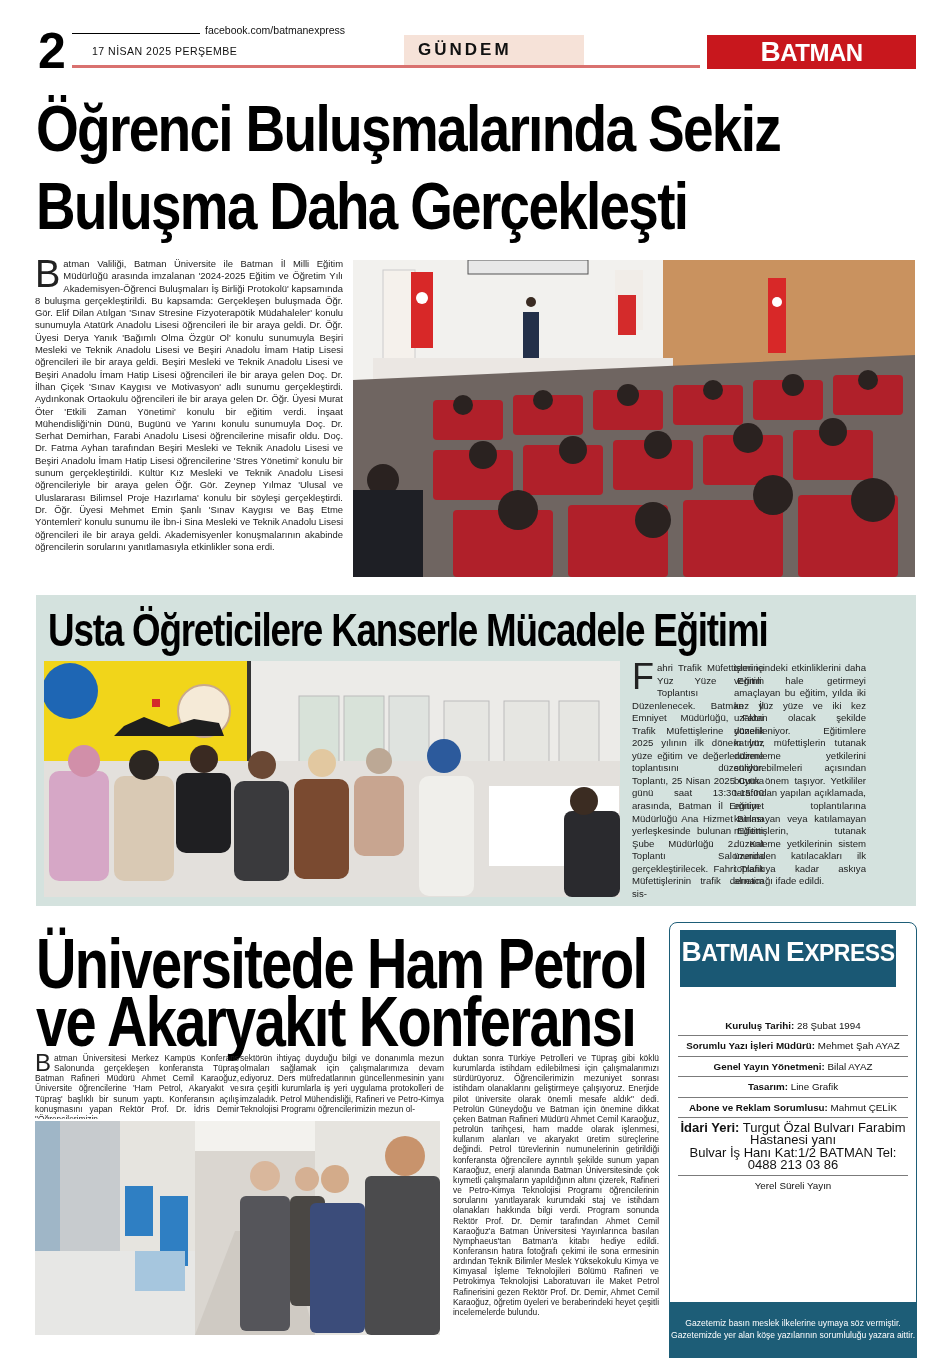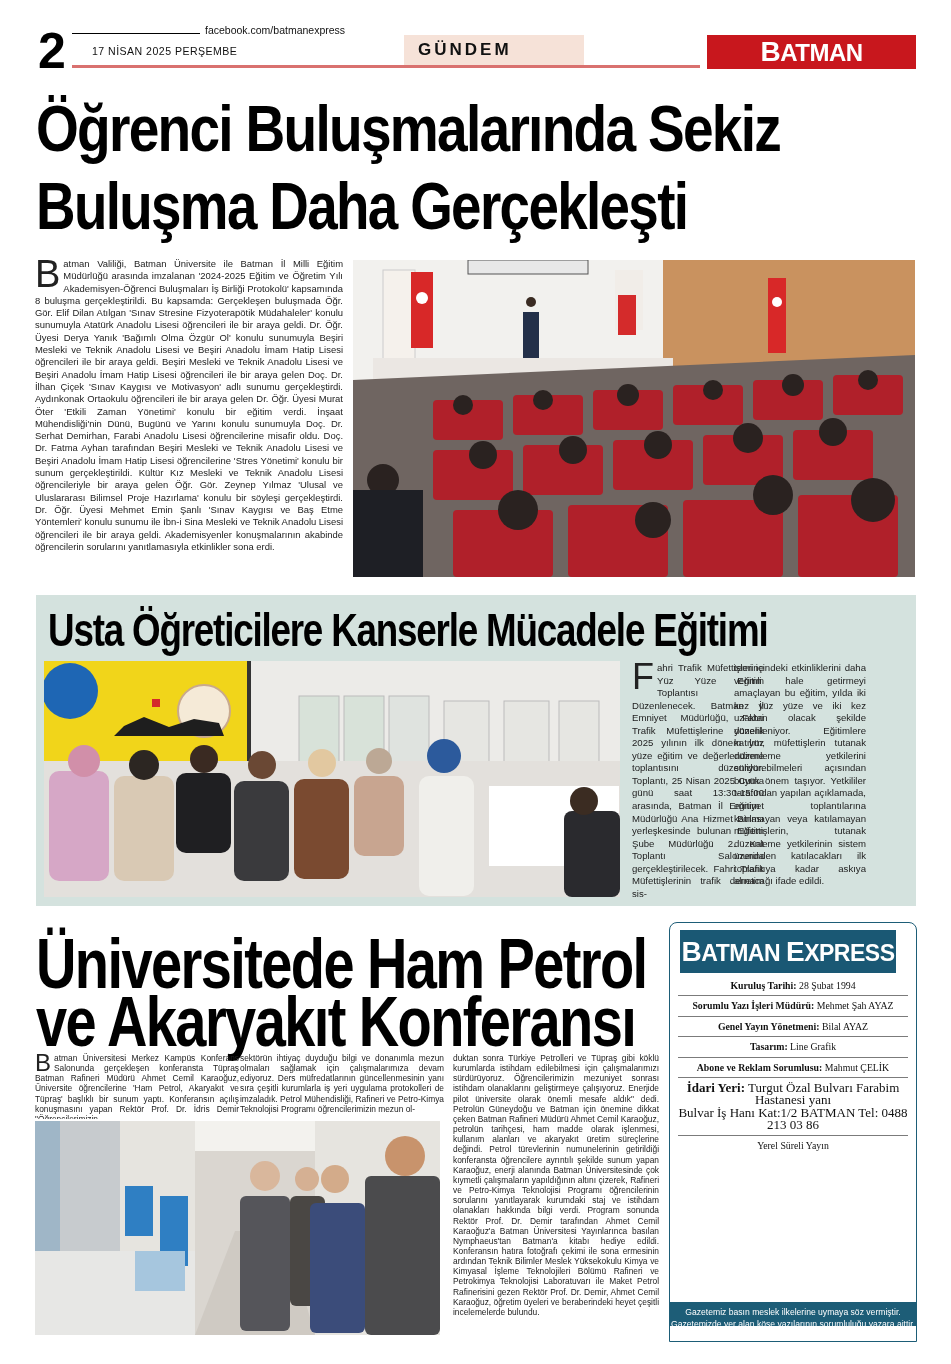--- a/index.html
+++ b/index.html
@@ -46,27 +46,27 @@
   .h3b { top: 982px; }
 
   .art3-col { position: absolute; top: 1053px; width: 204px; overflow: hidden; }
   .art3-col .body-text { font-size: 8.4px; line-height: 10.15px; }
   .art3-c1 { left: 35px; height: 66px; }
   .art3-c2 { left: 240px; height: 66px; }
   .art3-c3 { left: 453px; width: 206px; height: 288px; }
 
   
   .imp { position: absolute; left: 669px; top: 922px; width: 248px; height: 420px; border: 1.5px solid #1d5d77; border-radius: 8px 8px 0 0; background: #fff; }
-  .imp-logo { position: absolute; left: 680px; top: 930px; width: 216px; height: 43px; background: #1a5874; color: #fff; font: bold 28px/43px "Liberation Sans", sans-serif; text-align: center; letter-spacing: -0.5px; }
+  .imp-logo { position: absolute; left: 680px; top: 930px; width: 216px; height: 57px; background: #1a5874; color: #fff; font: bold 28px/43px "Liberation Sans", sans-serif; text-align: center; letter-spacing: -0.5px; }
   .imp-logo .sm { font-size: 23px; }
-  .imp-list { position: absolute; left: 678px; top: 976px; width: 230px; font-family: Liberation Serif, serif; }
+  .imp-list { position: absolute; left: 678px; top: 1016px; width: 230px; }
   .imp-row { border-bottom: 1.2px solid #7b7b7b; text-align: center; font-size: 9.8px; line-height: 12.4px; color: #111; padding: 4px 0 3px 0; }
   .imp-row b { font-weight: bold; }
   .imp-row.last { border-bottom: none; }
-  .imp-foot { position: absolute; left: 669px; top: 1302px; width: 248px; height: 24px; background: #1d5d77; color: #fff; font-size: 8.6px; line-height: 12px; text-align: center; padding-top: 4px; }
+  .imp-foot { position: absolute; left: 669px; top: 1302px; width: 248px; height: 56px; background: #1d5d77; color: #fff; font-size: 8.6px; line-height: 12px; text-align: center; padding-top: 15px; }
 </style>
 </head>
 <body>
 
 <div class="page-num">2</div>
 <div class="fb-line"></div>
 <div class="fb-url">facebook.com/batmanexpress</div>
 <div class="date">17 NİSAN 2025 PERŞEMBE</div>
 <div class="section-box"></div>
 <div class="section-label">GÜNDEM</div>

